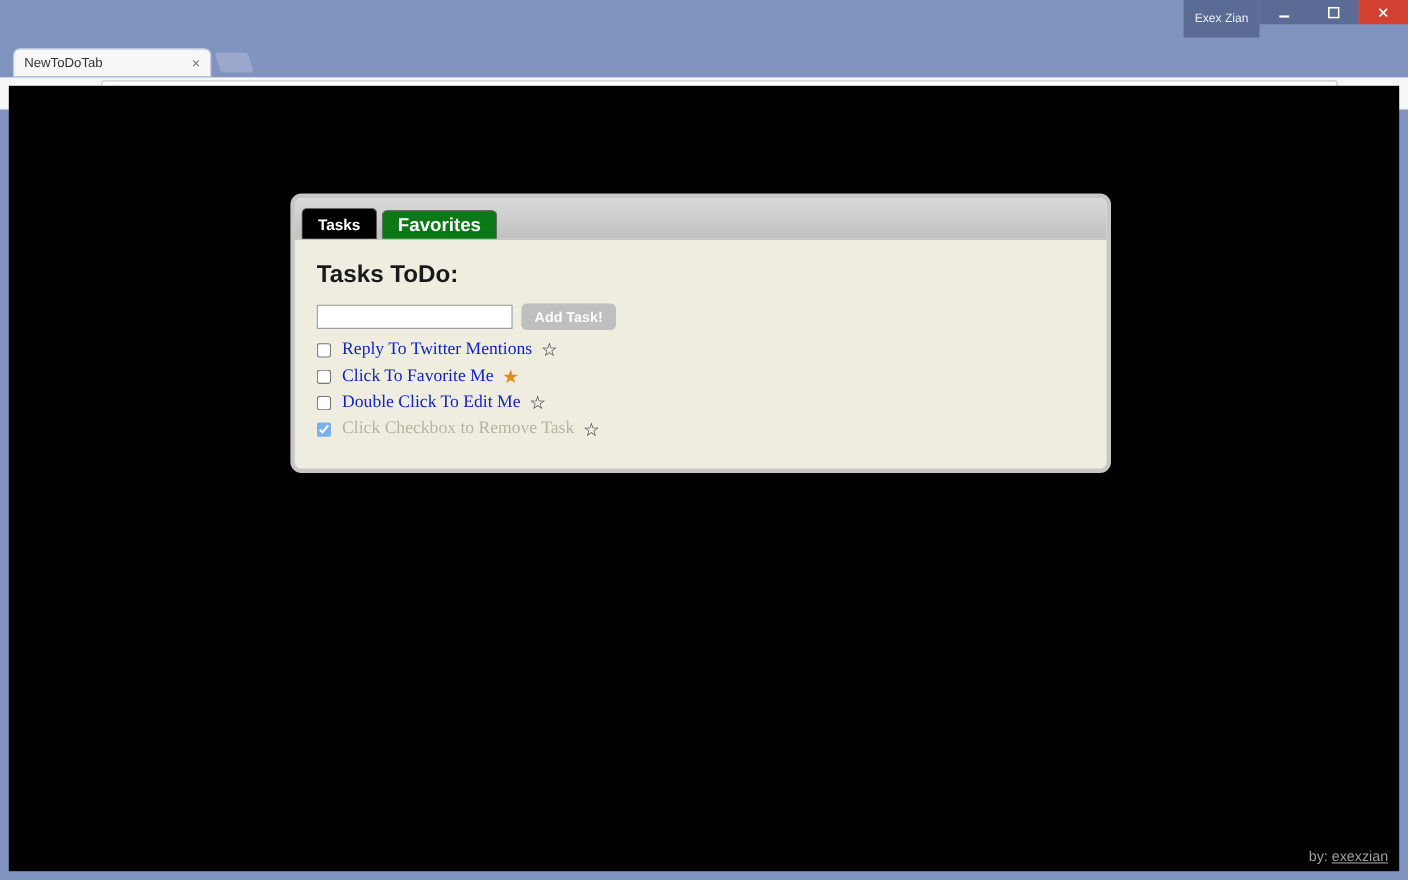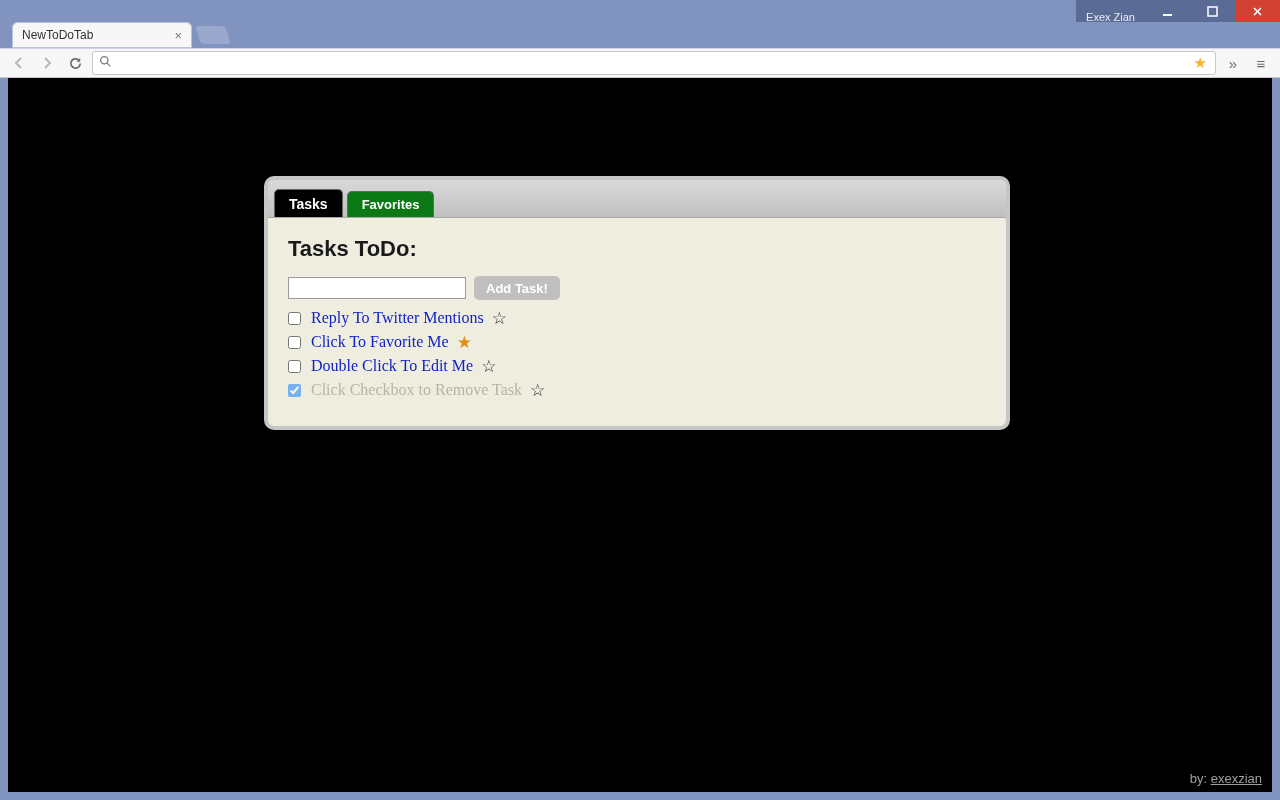--- a/index.html
+++ b/index.html
@@ -16,21 +16,21 @@
   .titlebar .winbtn {
     width: 45px; display: flex; align-items: center; justify-content: center; color: #fff; font-size: 12px;
   }
   .titlebar .winbtn.min { background: #5a6b95; }
   .titlebar .winbtn.max { background: #5a6b95; }
   .titlebar .winbtn.close { background: #d34133; }
   .titlebar .winbtn svg { display: block; }
 
   
   .tabstrip {
-    height: 26px; background: #8193bf; display: flex; align-items: flex-start; padding-left: 12px; position: relative;
+    height: 26px; background: #8193bf; display: flex; align-items: flex-start; padding-left: 12px; position: relative; margin-top: 22px;
   }
   .tabstrip .tab {
     background: #f7f7f7; height: 26px; min-width: 180px; border-top-left-radius: 6px; border-top-right-radius: 6px;
     display: flex; align-items: center; padding: 0 10px; font-size: 12px; color: #333; position: relative;
     box-shadow: 0 0 0 1px #b8c2dd inset;
   }
   .tabstrip .tab .close-x { margin-left: auto; color: #777; font-size: 13px; cursor: pointer; }
   .tabstrip .newtab-shape {
     width: 30px; height: 18px; background: #9aa8cd; margin-left: 6px; border-radius: 3px;
     transform: skewX(18deg); align-self: center;
@@ -64,21 +64,21 @@
   }
   .panel .tabsrow {
     height: 38px; background: linear-gradient(#d9d9d9, #c0c0c0); border-top-left-radius: 6px; border-top-right-radius: 6px;
     display: flex; align-items: flex-end; padding: 5px 6px 0 6px; gap: 4px; border-bottom: 1px solid #a9a9a9;
   }
   .panel .ptab {
     height: 28px; display: flex; align-items: center; padding: 0 14px; font-size: 14px; font-weight: bold;
     border-top-left-radius: 5px; border-top-right-radius: 5px; border: 1px solid #666; border-bottom: none; cursor: pointer;
   }
   .panel .ptab.tasks { background: #000; color: #fff; }
-  .panel .ptab.favs { background: #0b7a16; color: #fff; font-size: 13px; height: 26px; }
+  .panel .ptab.favs { background: #0b7a16; color: #fff; font-size: 17px; height: 26px; }
 
   .panel .content { padding: 18px 20px 24px 20px; }
   .panel .content h2 { margin: 0 0 14px 0; font-size: 22px; color: #1a1a1a; }
   .addrow { display: flex; align-items: center; gap: 8px; margin-bottom: 6px; }
   .addrow input[type=text] {
     width: 178px; height: 22px; border: 1px solid #9a9a9a; padding: 2px 4px; font-size: 13px; background: #fff;
   }
   .addrow button {
     height: 24px; border: none; border-radius: 5px; background: #bfbfbf; color: #fff; font-weight: bold;
     padding: 0 12px; font-size: 13px; cursor: pointer;

